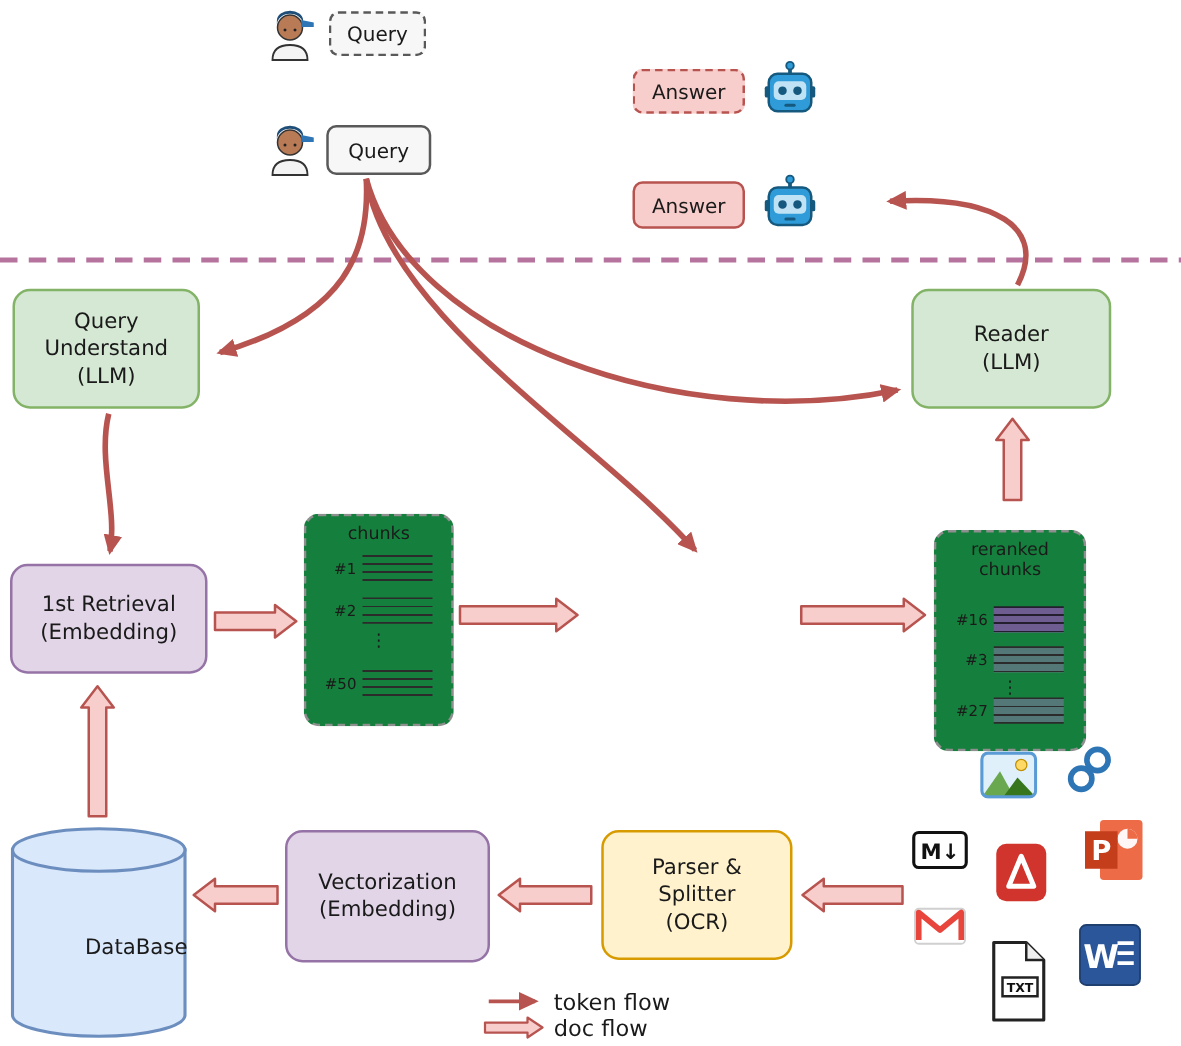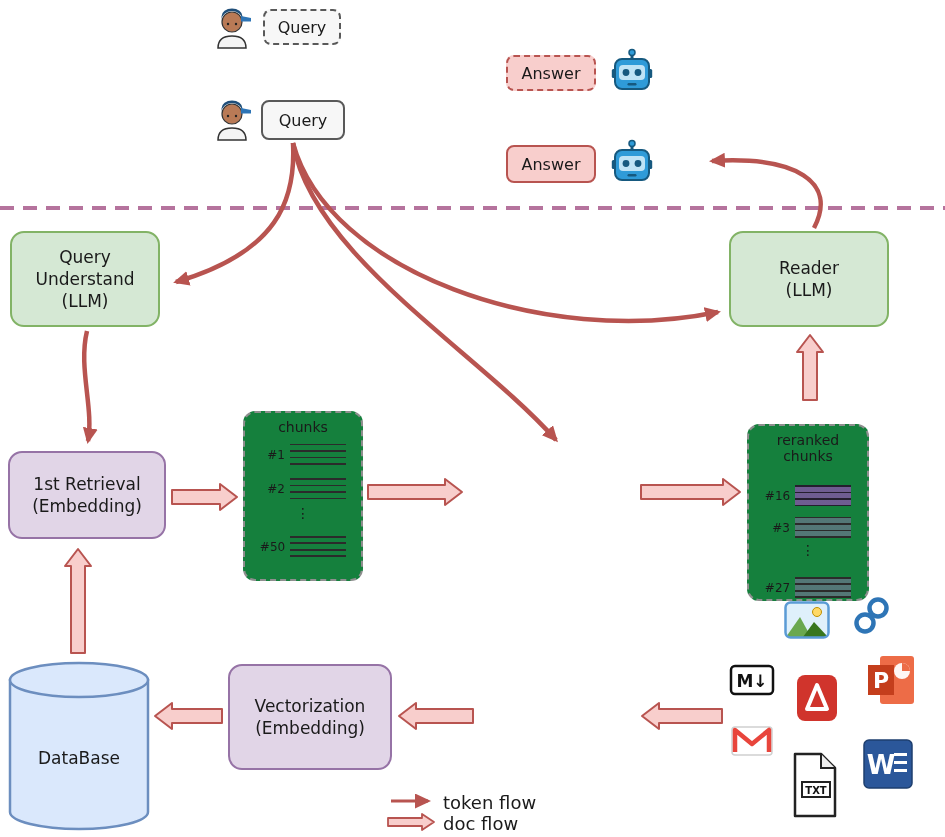--- a/index.html
+++ b/index.html
@@ -18,21 +18,21 @@
   .chunkbox{position:absolute;background:#15803d;border:2.5px dashed #8f8f8f;border-radius:12px;
             padding:6px 6px;display:flex;flex-direction:column;align-items:center}
   .chunk-title{font-size:14px;line-height:1.15;text-align:center}
   .chunk-row{display:flex;align-items:center;gap:5px}
   .chunk-id{font-size:12px;min-width:25px;text-align:right}
   .lines{width:56px;height:21px;background:repeating-linear-gradient(#2b2b2b 0 1.5px,transparent 1.5px 6.5px)}
   .lines.hl{background:repeating-linear-gradient(#2b2b2b 0 1.5px,rgba(146,110,176,.5) 1.5px 6.5px)}
   .lines.hl-dark{background:repeating-linear-gradient(#241f2e 0 1.5px,rgba(126,87,160,.85) 1.5px 6.5px)}
   .chunk-dots{font-size:14px;line-height:1}
   .icon{position:absolute}
-  .db-label{position:absolute;font-size:17px;text-align:center}
+  .db-label{position:absolute;font-size:17px;text-align:right}
   .legend-text{position:absolute;font-size:18px}
   svg.overlay{position:absolute;left:0;top:0;pointer-events:none}
 </style>
 </head>
 <body>
 
 <div class="canvas">
 
   <svg class="icon" style="left:212px;top:3px" width="40" height="46" viewBox="0 0 40 46">
     <path d="M6,45 Q6,33 20,33 Q34,33 34,45 Z" fill="#f4f4f4" stroke="#333" stroke-width="1.5"></path>
@@ -103,20 +103,25 @@
     <span>1st Retrieval</span>
     <span>(Embedding)</span>
   </div>
 
 
   <div class="node purple" style="left:228px;top:664px;width:164px;height:106px">
     <span>Vectorization</span>
     <span>(Embedding)</span>
   </div>
 
+  <div class="node yellow" style="left:481px;top:664px;width:153px;height:104px">
+    <span>Parser &amp;</span>
+    <span>Splitter</span>
+    <span>(OCR)</span>
+  </div>
 
   <div class="chunkbox" style="left:243px;top:411px;width:120px;height:170px">
     <div class="chunk-title">chunks</div>
     <div class="chunk-row" style="margin-top:9px">
       <span class="chunk-id">#1</span>
       <span class="lines"></span>
     </div>
     <div class="chunk-row" style="margin-top:13px">
       <span class="chunk-id">#2</span>
       <span class="lines"></span>
@@ -133,21 +138,21 @@
     <div class="chunk-title">chunks</div>
     <div class="chunk-row" style="margin-top:21px">
       <span class="chunk-id">#16</span>
       <span class="lines hl-dark"></span>
     </div>
     <div class="chunk-row" style="margin-top:11px">
       <span class="chunk-id">#3</span>
       <span class="lines hl"></span>
     </div>
     <div class="chunk-dots" style="margin-top:5px">⋮</div>
-    <div class="chunk-row" style="margin-top:20px">
+    <div class="chunk-row" style="margin-top:1px">
       <span class="chunk-id">#27</span>
       <span class="lines hl"></span>
     </div>
   </div>
 
   <svg class="icon" style="left:8px;top:660px" width="142" height="172" viewBox="0 0 142 172">
     <path d="M2,20 L2,152 A69,17 0 0 0 140,152 L140,20 Z" fill="#dae8fc" stroke="#6c8ebf" stroke-width="2.5"></path>
     <ellipse cx="71" cy="20" rx="69" ry="17" fill="#dae8fc" stroke="#6c8ebf" stroke-width="2.5"></ellipse>
   </svg>
   <div class="db-label" style="left:8px;top:748px;width:142px">DataBase</div>

